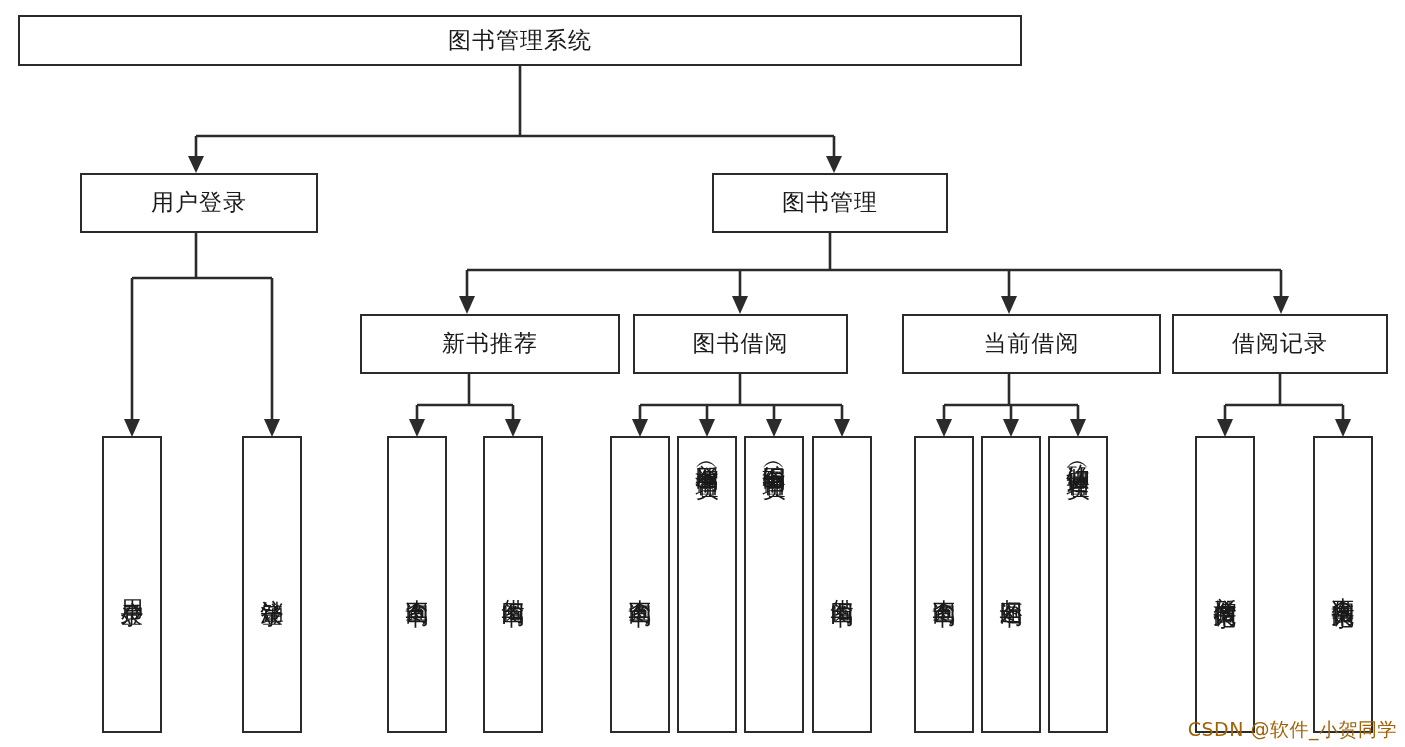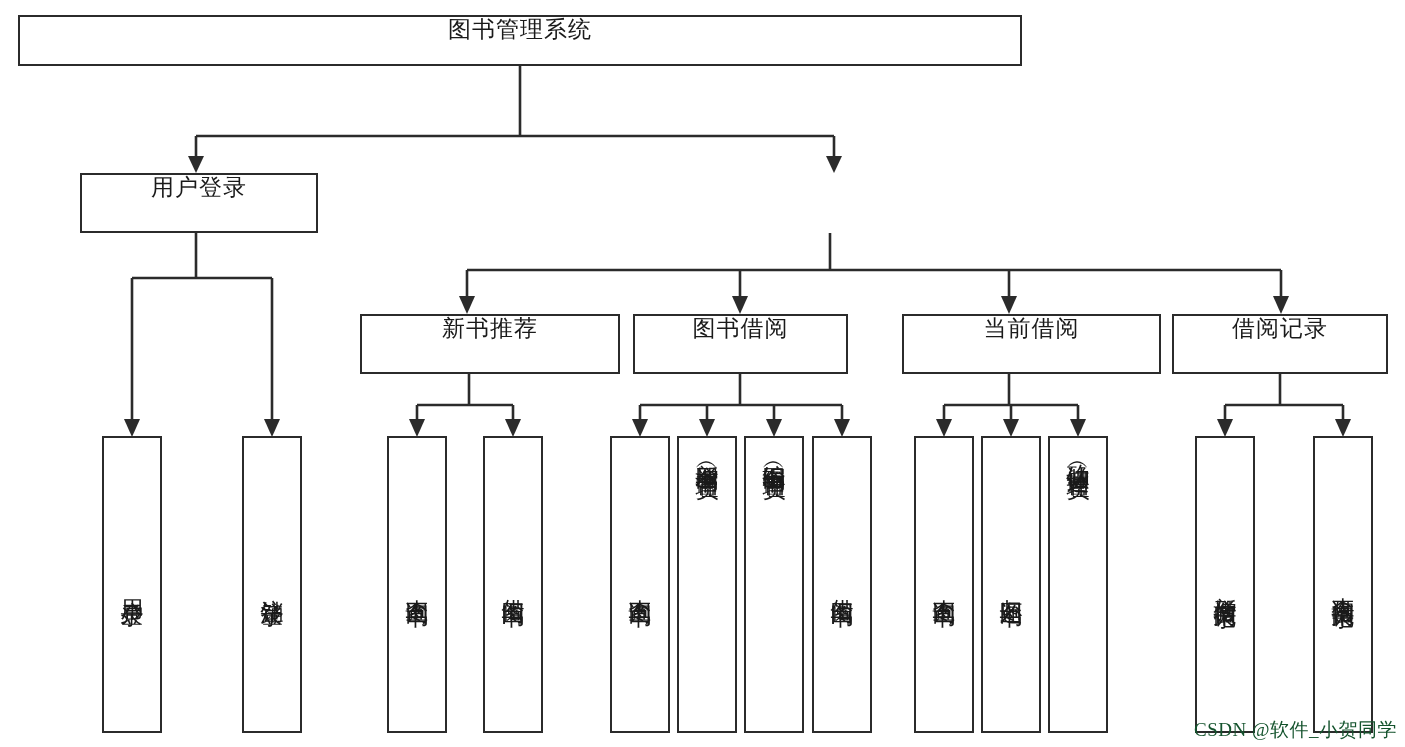--- a/index.html
+++ b/index.html
@@ -14,20 +14,21 @@
     background: #ffffff;
     font-family: "DejaVu Sans", "Liberation Sans", sans-serif;
     overflow: hidden;
   }
   .node {
     position: absolute;
     box-sizing: border-box;
     border: 2.5px solid #2b2b2b;
     background: #ffffff;
     display: flex;
+    align-items: center;
     justify-content: center;
     color: #1a1a1a;
   }
   .node.horizontal {
     font-size: 23px;
     letter-spacing: 1px;
     line-height: 1.1;
   }
   .node.vertical {
     align-items: flex-start;
@@ -59,24 +60,23 @@
     stroke-width: 2.6;
     fill: none;
   }
   .arrowfill { fill: #2b2b2b; }
 
   .watermark {
     position: absolute;
     right: 8px;
     bottom: 4px;
     font-size: 19px;
-    color: #14532d;
+    color: #a16207;
     letter-spacing: 0.5px;
     white-space: nowrap;
-    font-family: Liberation Serif, serif;
   }
 </style>
 </head>
 <body>
 
 <div id="canvas">
 
   <svg class="wires" viewBox="0 0 1405 747" xmlns="http://www.w3.org/2000/svg">
     <defs>
       <marker id="arrow" markerWidth="9" markerHeight="11" refX="4.5" refY="10.4" orient="auto-start-reverse" markerUnits="userSpaceOnUse">
@@ -146,20 +146,23 @@
     <polygon class="arrowfill" points="1335,419 1351,419 1343,437"></polygon>
   </svg>
 
   <div class="node horizontal" style="left:18px; top:15px; width:1004px; height:51px;">
     <span>图书管理系统</span>
   </div>
 
   <div class="node horizontal" style="left:80px; top:173px; width:238px; height:60px;">
     <span>用户登录</span>
   </div>
+  <div class="node horizontal" style="left:712px; top:173px; width:236px; height:60px;">
+    <span>图书管理</span>
+  </div>
 
   <div class="node horizontal" style="left:360px; top:314px; width:260px; height:60px;">
     <span>新书推荐</span>
   </div>
   <div class="node horizontal" style="left:633px; top:314px; width:215px; height:60px;">
     <span>图书借阅</span>
   </div>
   <div class="node horizontal" style="left:902px; top:314px; width:259px; height:60px;">
     <span>当前借阅</span>
   </div>

